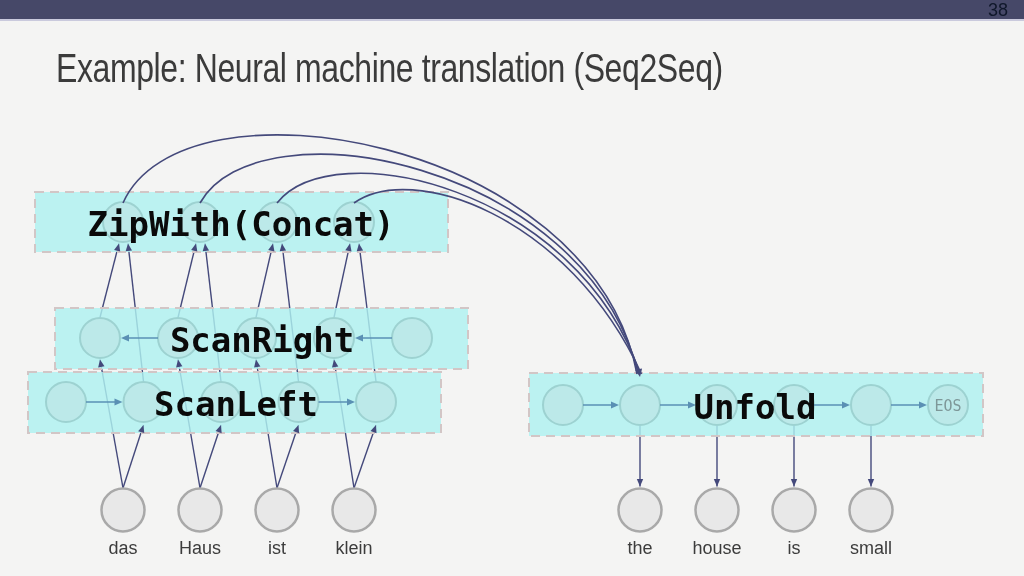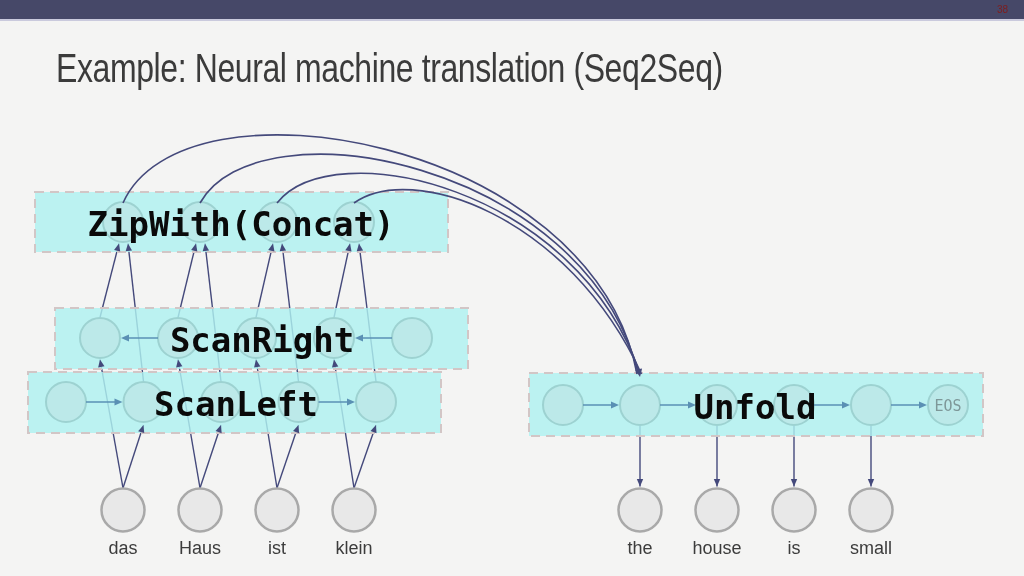--- a/index.html
+++ b/index.html
@@ -7,21 +7,21 @@
     width:1024px;height:576px;overflow:hidden;position:relative;
     background:#f4f4f3;
     font-family:"Liberation Sans", sans-serif;
   }
   .header-bar{
     position:absolute;left:0;top:0;width:1024px;height:19px;
     border-bottom:2px solid #cacadd;
   }
   .page-number{
     position:absolute;top:1px;right:16px;
-    font-size:10px;color:#7f1d1d;line-height:18px;
+    font-size:18px;color:#0f172a;line-height:18px;
     font-family:"Liberation Sans",sans-serif;
   }
   .slide-title{
     position:absolute;left:56px;top:46px;margin:0;
     font-size:40px;font-weight:400;color:#3b3b3b;
     letter-spacing:-0.5px;white-space:nowrap;
     transform:scaleX(0.80);transform-origin:left center;
   }
   .diagram-wrap{position:absolute;left:0;top:0;width:1024px;height:576px;}
   svg text.box-label{

